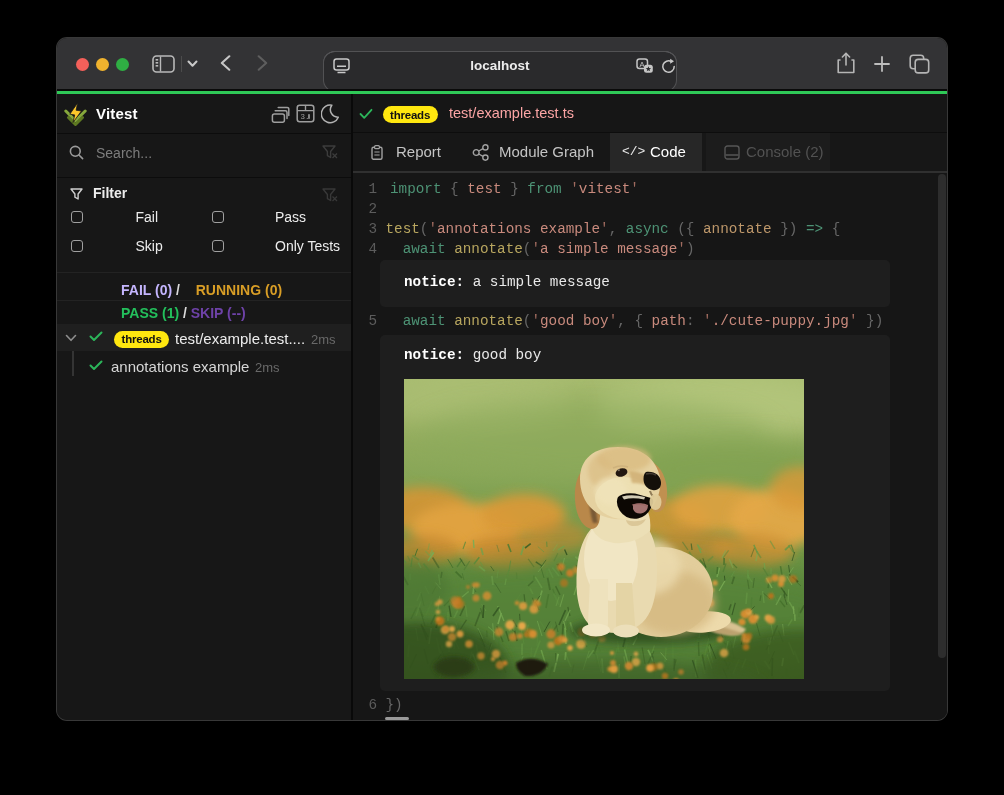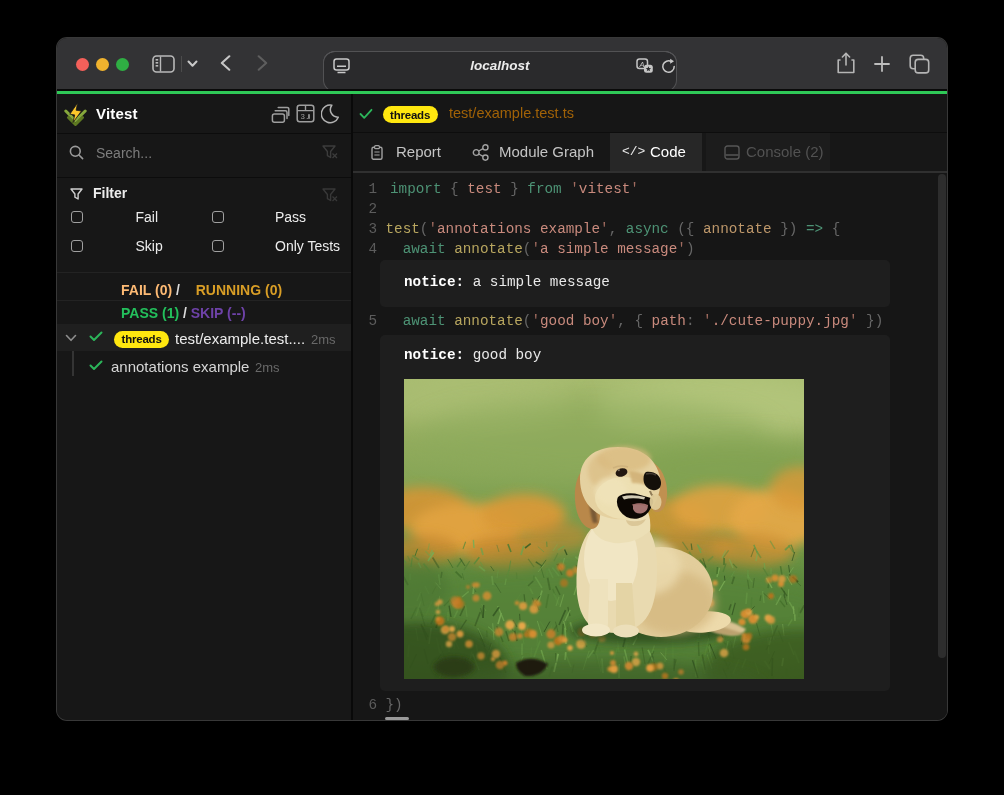--- a/index.html
+++ b/index.html
@@ -8,40 +8,40 @@
   .abs { position:absolute; }
   #win { position:absolute; left:57px; top:38px; width:890px; height:682px;
     border-radius:10px; background:#161616; overflow:hidden;
     box-shadow:0 0 0 1px rgba(255,255,255,0.22); }
   
   #titlebar { position:absolute; left:0; top:0; width:890px; height:51px; background:#333335; }
   .tl { position:absolute; top:19.5px; width:13px; height:13px; border-radius:50%; }
   #gap  { position:absolute; left:0; top:51px; width:890px; height:2px; background:#0a0a0a; }
   #gline{ position:absolute; left:0; top:53px; width:890px; height:3px; background:#2fc957; }
   #addr { position:absolute; left:266px; top:13px; width:354px; height:41px;
-    border-radius:12px; background:#2a2a2c; box-shadow:0 0 0 1px #525254 inset, 0 1px 0 #6a6a6e inset;font-style:italic; }
+    border-radius:12px; background:#2a2a2c; box-shadow:0 0 0 1px #525254 inset, 0 1px 0 #6a6a6e inset; }
   #addr .url { position:absolute; left:0; top:0; width:354px; height:30px; line-height:30px;
     text-align:center; color:#ececec; font-size:13.5px; font-weight:600; }
   
   #content { position:absolute; left:0; top:56px; width:890px; height:626px; }
   #sidebar { position:absolute; left:0; top:0; width:294px; height:626px; background:#171717; }
   #sbdivider { position:absolute; left:294px; top:0; width:2px; height:626px; background:#090909; }
   #main { position:absolute; left:296px; top:0; width:594px; height:626px; background:#161616; }
   
   .hline { position:absolute; left:0; width:294px; height:1px; background:#0c0c0c; }
   #sb-title { position:absolute; left:39px; top:11px; color:#fff; font-size:15px; font-weight:700; letter-spacing:.2px; }
   .sb-label { color:#ececec; font-size:14px;padding-left:40px; }
   .chk { position:absolute; width:12px; height:12px; border:1.5px solid #a0a0a0; border-radius:3px; background:transparent; }
   
   .stat { position:absolute; left:64px; font-size:14px; font-weight:700; white-space:pre; }
   
   #row1 { position:absolute; left:0; top:230px; width:294px; height:27px; background:#1f1f1f; }
   .pill { display:inline-block; background:#ffe70f; color:#111; font-weight:600; border-radius:9px; letter-spacing:-0.2px; }
   
-  #mh-file { position:absolute; left:96px; top:11px; color:#a16207; font-size:14.5px; }
+  #mh-file { position:absolute; left:96px; top:11px; color:#fca5a5; font-size:14.5px; }
   
   #tabs { position:absolute; left:0; top:39px; width:594px; height:39px; background:#171717;text-align:right; }
   #tabs .divider { position:absolute; left:0; top:38px; width:594px; height:2px; background:#303030; }
   .tabtxt { position:absolute; top:0; height:38px; line-height:38px; font-size:15px; color:#c4c4c4; }
   
   #code { position:absolute; left:0; top:80px; width:594px; height:546px; background:#161616;
     font-family:"Liberation Mono", monospace; font-size:14.3px; }
   .cl { position:absolute; height:20px; line-height:20px; white-space:pre; }
   .ln { position:absolute; width:24px; text-align:right; color:#5c5c5c; height:20px; line-height:20px; }
   .k { color:#4d9375; } 
@@ -164,21 +164,21 @@
       <div class="chk" style="left:13.5px; top:117px;"></div>
       <div class="abs sb-label" style="left:38.5px; top:115px;">Fail</div>
       <div class="chk" style="left:154.5px; top:117px;"></div>
       <div class="abs sb-label" style="left:178px; top:115px;">Pass</div>
       <div class="chk" style="left:13.5px; top:146px;"></div>
       <div class="abs sb-label" style="left:38.5px; top:144px;">Skip</div>
       <div class="chk" style="left:154.5px; top:146px;"></div>
       <div class="abs sb-label" style="left:178px; top:144px;">Only Tests</div>
       <div class="hline" style="top:178px; background:#232323;"></div>
 
-      <div class="stat" style="top:187.5px;"><span style="color:#fdba74;">FAIL (0)</span><span style="color:#dadada;"> / </span><span style="color:#d99e26;padding-left:12px;">RUNNING (0)</span></div>
+      <div class="stat" style="top:187.5px;"><span style="color:#c4b5fd;">FAIL (0)</span><span style="color:#dadada;"> / </span><span style="color:#d99e26;padding-left:12px;">RUNNING (0)</span></div>
       <div class="hline" style="top:206px; background:#232323;"></div>
       <div class="stat" style="top:210.5px;"><span style="color:#23c05c;">PASS (1)</span><span style="color:#dadada;"> / </span><span style="color:#6e42a8;">SKIP (--)</span></div>
 
       <div id="row1"></div>
       <svg class="abs" style="left:8px; top:240px;" width="12" height="8" viewBox="0 0 12 8">
         <polyline points="1.5,1.5 6,6.3 10.5,1.5" fill="none" stroke="#8e8e8e" stroke-width="1.6" stroke-linecap="round" stroke-linejoin="round"></polyline>
       </svg>
       <svg class="abs" style="left:32px; top:237px;" width="14" height="11" viewBox="0 0 14 11">
         <polyline points="1.5,5.5 5,9 12.5,1.5" fill="none" stroke="#2cb55a" stroke-width="2" stroke-linecap="round" stroke-linejoin="round"></polyline>
       </svg>

